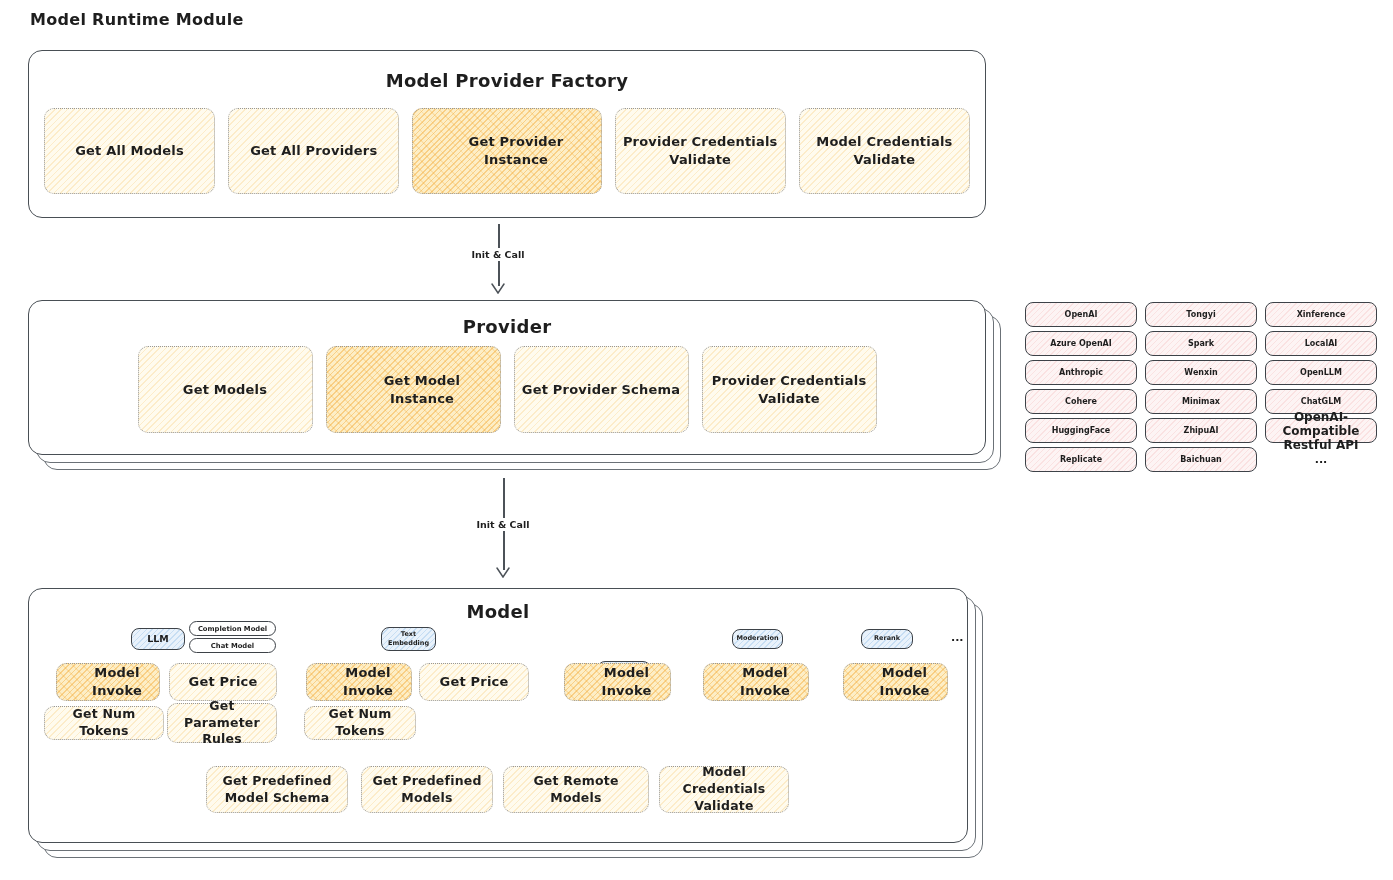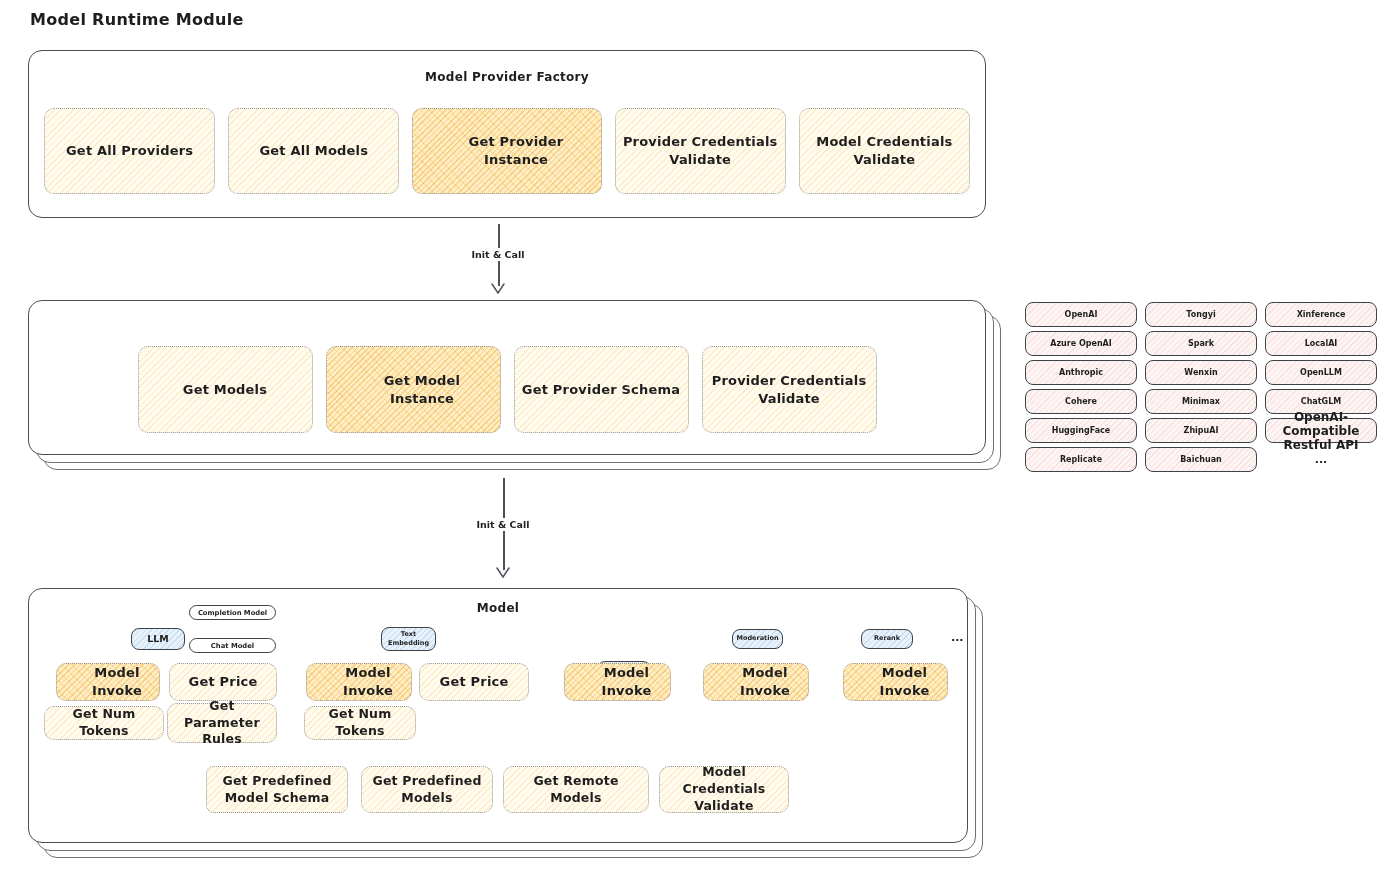--- a/index.html
+++ b/index.html
@@ -22,21 +22,21 @@
   }
   .stack {
     position: absolute; background: #fff;
     border: 1.2px solid #6b7177; border-radius: 14px;
   }
   .s1 { z-index: 2; }
   .s2 { z-index: 1; }
 
   .box-title {
     position: absolute; left: 0; right: 0; text-align: center;
-    font-size: 12px; font-weight: 600; letter-spacing: .3px;
+    font-size: 18px; font-weight: 600; letter-spacing: .3px;
   }
 
   
   .factory { left: 28px; top: 50px; width: 958px; height: 168px; }
   .factory .box-title { top: 19px; }
   .btn-row {
     position: absolute; left: 15px; right: 15px; top: 57px;
     display: flex; gap: 13px;
   }
   .btn-row .btn { flex: 1; height: 86px; }
@@ -134,39 +134,40 @@
 </head>
 <body>
 
 <div class="canvas">
 
   <div class="page-title">Model Runtime Module</div>
 
   <section class="box factory">
     <div class="box-title">Model Provider Factory</div>
     <div class="btn-row">
+      <div class="btn cream">Get All Models</div>
       <div class="btn cream">Get All Providers</div>
-      <div class="btn cream">Get All Models</div>
       <div class="btn orange">Get Provider Instance</div>
       <div class="btn cream">Provider Credentials Validate</div>
       <div class="btn cream">Model Credentials Validate</div>
     </div>
   </section>
 
   <div class="arrow arrow1">
     <div class="arrow-line"></div>
     <svg class="arrow-head" width="14" height="11" viewBox="0 0 14 11">
       <path d="M1 1 L7 10 L13 1" fill="none" stroke="#4c5258" stroke-width="1.5" stroke-linecap="round"></path>
     </svg>
     <span class="arrow-label">Init &amp; Call</span>
   </div>
 
   <div class="stack s2 provider-pos"></div>
   <div class="stack s1 provider-pos"></div>
   <section class="box provider provider-pos">
+    <div class="box-title">Provider</div>
     <div class="prov-btn-row">
       <div class="btn cream">Get Models</div>
       <div class="btn orange">Get Model Instance</div>
       <div class="btn cream">Get Provider Schema</div>
       <div class="btn cream">Provider Credentials Validate</div>
     </div>
   </section>
 
   <div class="prov-grid">
     <div class="pill-pink">OpenAI</div>
@@ -196,39 +197,39 @@
     </svg>
     <span class="arrow-label">Init &amp; Call</span>
   </div>
 
   <div class="stack s2 model-pos"></div>
   <div class="stack s1 model-pos"></div>
   <section class="box model model-pos">
     <div class="box-title">Model</div>
 
     <div class="abs tag-blue tag-llm" style="left:102px; top:39px; width:54px; height:22px;">LLM</div>
-    <div class="abs tag-white" style="left:160px; top:16px; width:87px; height:15px;">Completion Model</div>
+    <div class="abs tag-white" style="left:160px; top:32px; width:87px; height:15px;">Completion Model</div>
     <div class="abs tag-white" style="left:160px; top:49px; width:87px; height:15px;">Chat Model</div>
     <div class="abs tag-blue" style="left:352px; top:38px; width:55px; height:24px;">Text Embedding</div>
     <div class="abs tag-blue" style="left:568px; top:40px; width:54px; height:20px;margin-top:32px;">Speech2text</div>
     <div class="abs tag-blue" style="left:703px; top:40px; width:51px; height:20px;">Moderation</div>
     <div class="abs tag-blue" style="left:832px; top:40px; width:52px; height:20px;">Rerank</div>
     <div class="abs ellipsis" style="left:922px; top:42px;">...</div>
 
     <div class="abs btn orange" style="left:27px;  top:74px; width:104px; height:38px;">Model Invoke</div>
     <div class="abs btn cream" style="left:140px; top:74px; width:108px; height:38px;">Get Price</div>
     <div class="abs btn orange" style="left:277px; top:74px; width:106px; height:38px;">Model Invoke</div>
     <div class="abs btn cream" style="left:390px; top:74px; width:110px; height:38px;">Get Price</div>
     <div class="abs btn orange" style="left:535px; top:74px; width:107px; height:38px;">Model Invoke</div>
     <div class="abs btn orange" style="left:674px; top:74px; width:106px; height:38px;">Model Invoke</div>
     <div class="abs btn orange" style="left:814px; top:74px; width:105px; height:38px;">Model Invoke</div>
 
     <div class="abs btn cream small" style="left:15px;  top:117px; width:120px; height:34px;">Get Num Tokens</div>
     <div class="abs btn cream small" style="left:138px; top:114px; width:110px; height:40px;">Get Parameter Rules</div>
     <div class="abs btn cream small" style="left:275px; top:117px; width:112px; height:34px;">Get Num Tokens</div>
 
-    <div class="abs btn cream small" style="left:177px; top:177px; width:142px; height:47px;border-radius:8px;">Get Predefined Model Schema</div>
+    <div class="abs btn cream small" style="left:177px; top:177px; width:142px; height:47px;">Get Predefined Model Schema</div>
     <div class="abs btn cream small" style="left:332px; top:177px; width:132px; height:47px;">Get Predefined Models</div>
     <div class="abs btn cream small" style="left:474px; top:177px; width:146px; height:47px;">Get Remote Models</div>
     <div class="abs btn cream small" style="left:630px; top:177px; width:130px; height:47px;">Model Credentials Validate</div>
   </section>
 
 </div>
 
 </body></html>

